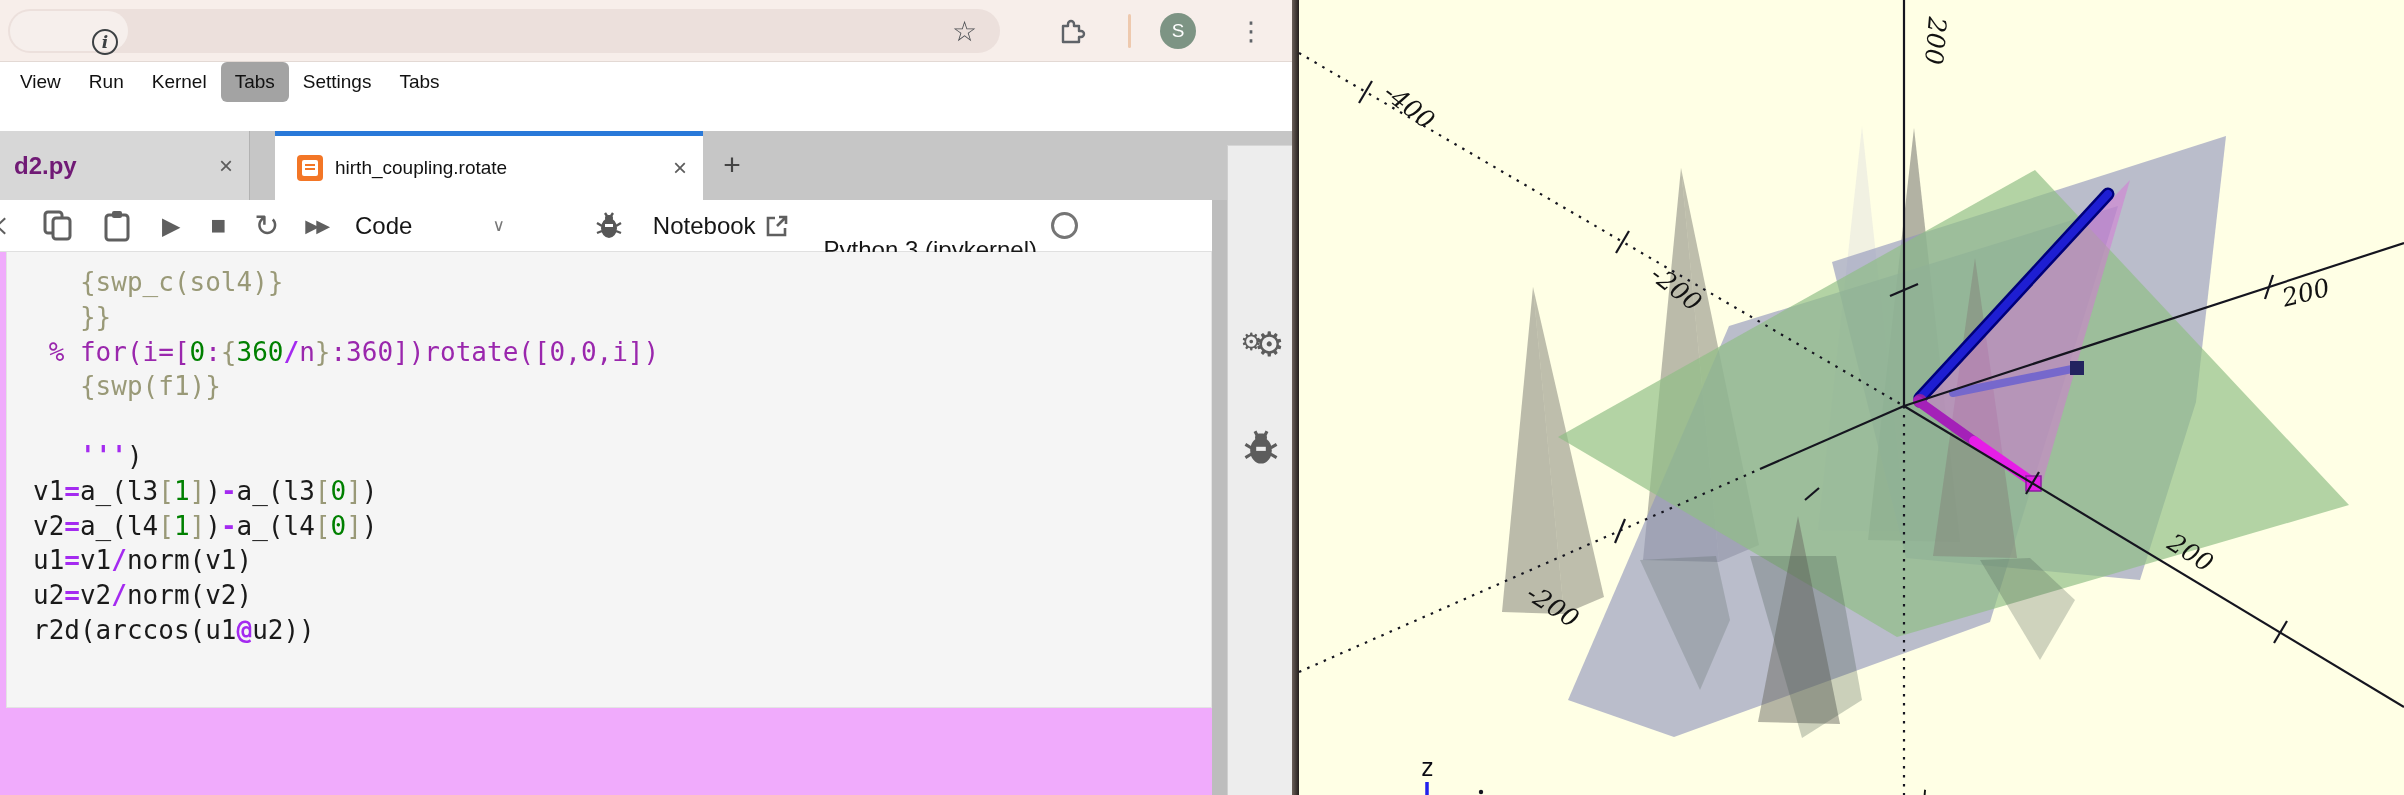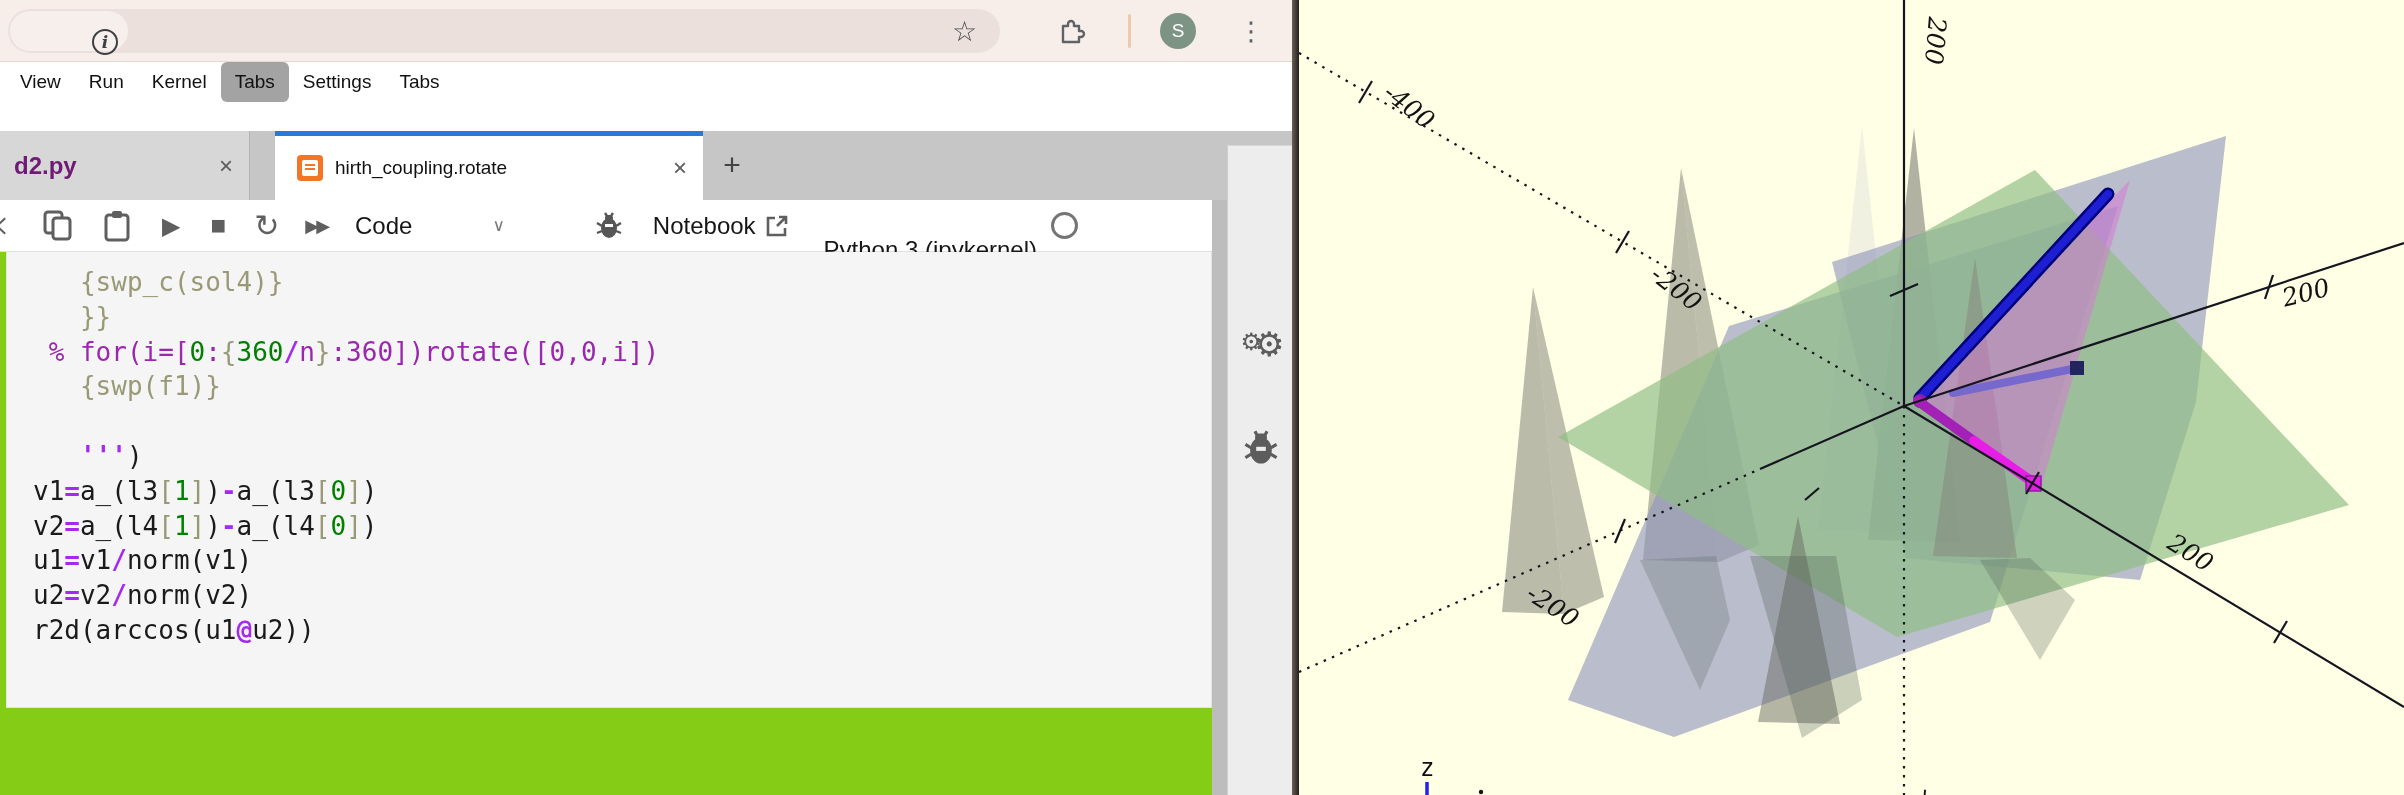--- a/index.html
+++ b/index.html
@@ -52,21 +52,21 @@
                        background:#f37626; box-shadow:0 4px 0 #f37626; }
   #new-tab { position:absolute; left:712px; top:14px; width:40px; height:40px; font-size:30px;
              color:#444; display:flex; align-items:center; justify-content:center; }
 
   #nbtoolbar { position:absolute; left:0; top:200px; width:1212px; height:52px; background:#fff;
                border-bottom:1px solid #e0e0e0; display:flex; align-items:center; }
   .tb-ic { color:#5f5f5f; flex:none; display:flex; align-items:center; justify-content:center; }
   .tb-txt { font-size:24px; color:#161616; flex:none; }
   #kernel-circle { width:27px; height:27px; border:3px solid #757575; border-radius:50%; flex:none; }
 
-  #content { position:absolute; left:0; top:252px; width:1240px; height:543px; background:#84cc16; }
+  #content { position:absolute; left:0; top:252px; width:1240px; height:543px; background:#f0abfc; }
   #cell { position:absolute; left:6px; top:0px; width:1206px; height:456px;
           background:#f5f5f5; border:1px solid #e3e3e3; border-top:none; overflow:hidden; }
   #code { position:absolute; left:26px; top:13px;
           font:26px/34.8px "DejaVu Sans Mono", monospace; white-space:pre; color:#1a1a1a; }
   .tk-p { color:#1a1a1a; }
   .tk-s { color:#9a27ad; }
   .tk-o { color:#a42af0; font-weight:bold; }
   .tk-n { color:#008000; }
   .tk-b { color:#999977; }
 

